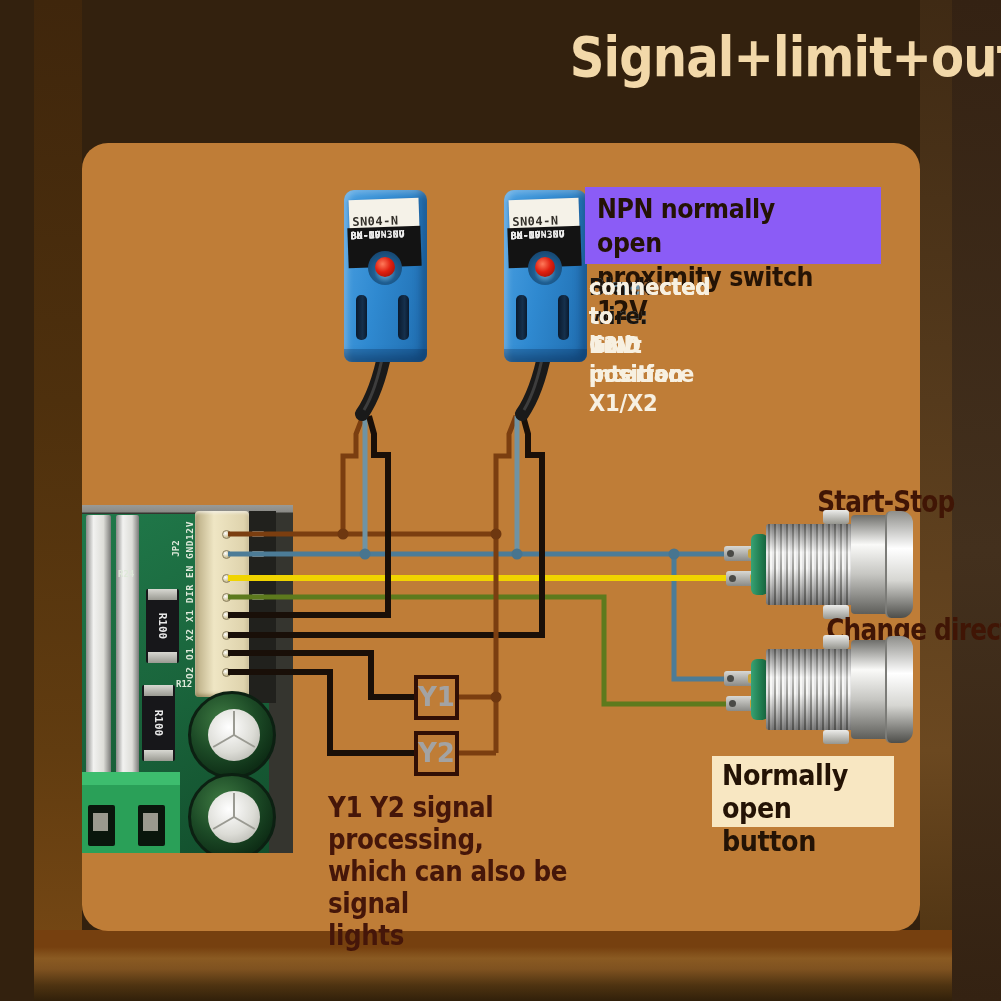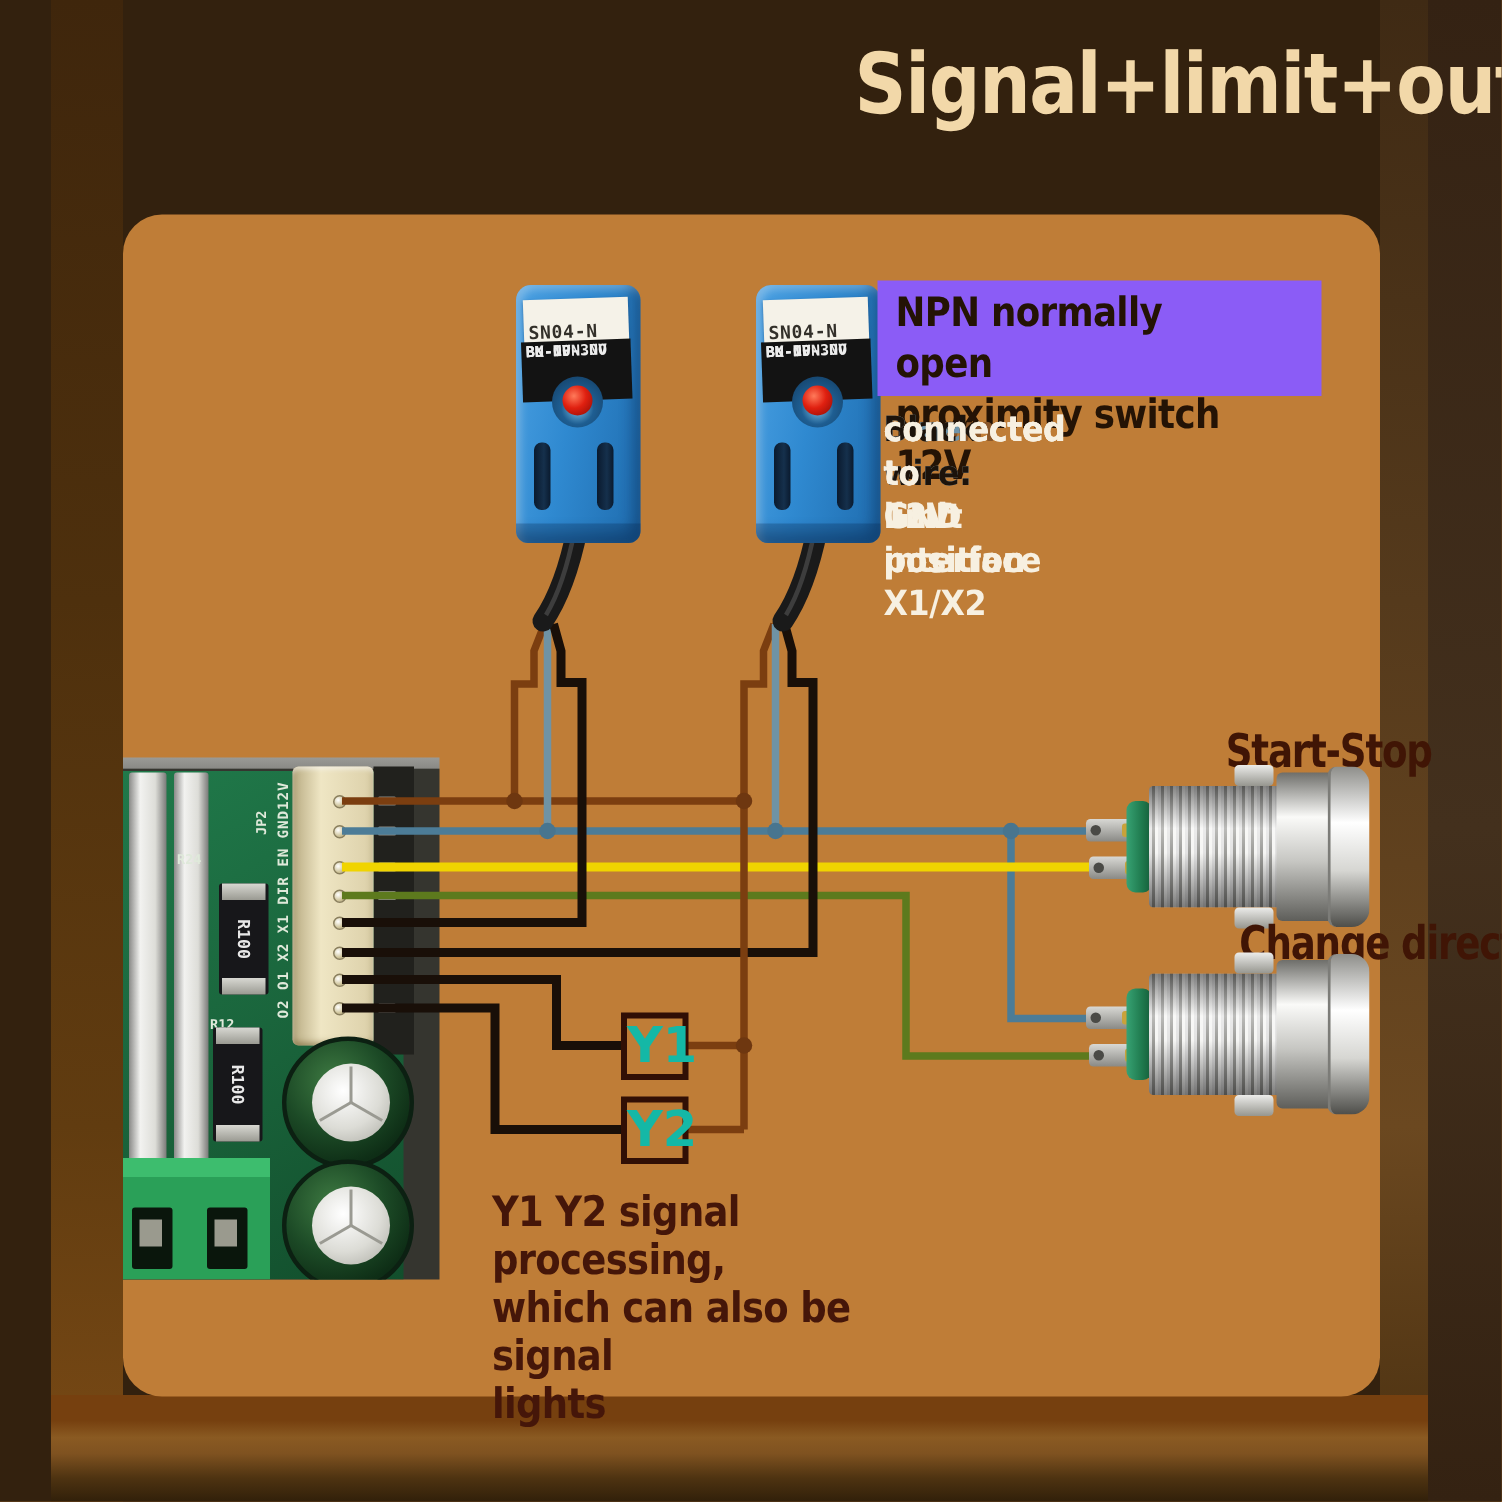--- a/index.html
+++ b/index.html
@@ -36,21 +36,21 @@
     background:linear-gradient(150deg,#20794a 0%,#1a653c 50%,#124e2c 100%);}
   .hsink{top:10px;height:270px;border-radius:2px;
     background:linear-gradient(90deg,#8a8a88 0%,#f2f2f0 30%,#dddDD8 70%,#7a7a78 100%);}
   .hs1{left:4px;width:25px;} .hs2{left:34px;width:23px;}
   .silk{color:#dfe9da;font-family:"DejaVu Sans Mono","Liberation Mono",monospace;
         font-weight:bold;}
   .jp2{left:78px;top:38px;width:32px;height:11px;font-size:9px;text-align:center;transform:rotate(-90deg);}
   .hdrlbl{left:22px;top:89px;width:172px;height:12px;font-size:9.5px;letter-spacing:.6px;
         text-align:center;transform:rotate(-90deg);}
   .r24{left:36px;top:64px;font-size:9px;}
-  .r12{left:58px;top:174px;font-size:9px;}
+  .r12{left:58px;top:174px;font-size:9px;padding-left:36px;}
   .res{width:33px;background:#17171a;border-radius:2px;}
   .res1{left:64px;top:84px;height:74px;} .res2{left:60px;top:180px;height:76px;}
   .res .cap1,.res .cap2{left:2px;width:29px;height:11px;background:linear-gradient(180deg,#d8d8d2,#9a9a92);}
   .res .cap1{top:0;} .res .cap2{bottom:0;}
   .res span{left:0;top:0;width:100%;height:100%;display:flex;align-items:center;justify-content:center;
     color:#e8e8e8;font-family:"DejaVu Sans Mono",monospace;font-size:11px;font-weight:bold;
     transform:rotate(90deg);position:absolute;}
   .conn{left:113px;top:6px;width:54px;height:186px;border-radius:4px;
     background:linear-gradient(90deg,#b8ab82 0%,#efe6c4 35%,#dcd0a9 100%);
     box-shadow:inset 0 2px 3px rgba(255,255,255,.6), inset 0 -2px 4px rgba(90,70,20,.5);}
@@ -103,22 +103,22 @@
   .c-brown{color:#8a572a;} .c-blue{color:#6f95aa;} .c-black{color:#1c130b;}
   .c-rest{color:#f7f0e1;}
   .lbl{text-align:center;color:#401505;font-weight:bold;}
   .lbl span{font-size:31px;font-weight:bold;}
   .lbl-start{left:700px;top:483px;width:200px;}
   .lbl-change{left:685px;top:611px;width:225px;}
   .nobbox{left:712px;top:756px;width:182px;height:71px;background:#f8e7c2;padding:3px 0 0 10px;}
   .nobbox span{font-size:29px;font-weight:bold;line-height:33px;color:#241305;}
   .ycap{left:328px;top:792px;width:345px;}
   .ycap span{font-size:28px;font-weight:bold;line-height:32px;color:#451609;}
-  .ybox{left:414px;width:45px;height:45px;border:4px solid #310f05;color:#14b8a6;
-    text-align:center;font-size:33px;font-weight:bold;line-height:36px;}
+  .ybox{left:414px;width:45px;height:45px;border:4px solid #310f05;color:#a3a3a3;
+    text-align:center;font-size:26px;font-weight:bold;line-height:36px;}
   .y1{top:675px;} .y2{top:731px;}
 
   
   .pushbtn{width:190px;height:112px;}
   .pb1{left:724px;top:508px;} .pb2{left:724px;top:633px;}
   .lug{width:30px;height:15px;border-radius:3px;
     background:linear-gradient(180deg,#d8d8d4,#8a8a86);}
   .lug:before{content:"";position:absolute;left:3px;top:4px;width:7px;height:7px;border-radius:50%;
     background:#4a4a46;}
   .lug:after{content:"";position:absolute;right:-3px;top:3px;width:9px;height:9px;border-radius:2px;
@@ -331,20 +331,24 @@
   <div class="pushbtn pb2">
     <div class="lug lug1"></div>
     <div class="lug lug2"></div>
     <div class="ring"></div>
     <div class="barrel"></div>
     <div class="nub nub-t"></div>
       <div class="nub nub-b"></div>
     <div class="nut"></div>
     <div class="head"></div>
   </div>
+  <div class="nobbox">
+    <span class="cond-l">Normally
+open button</span>
+  </div>
 
   <div class="ybox y1">Y1</div>
   <div class="ybox y2">Y2</div>
   <div class="ycap">
     <span class="cond-l">Y1 Y2 signal processing,
 which can also be signal
 lights</span>
   </div>
 
 </div>

